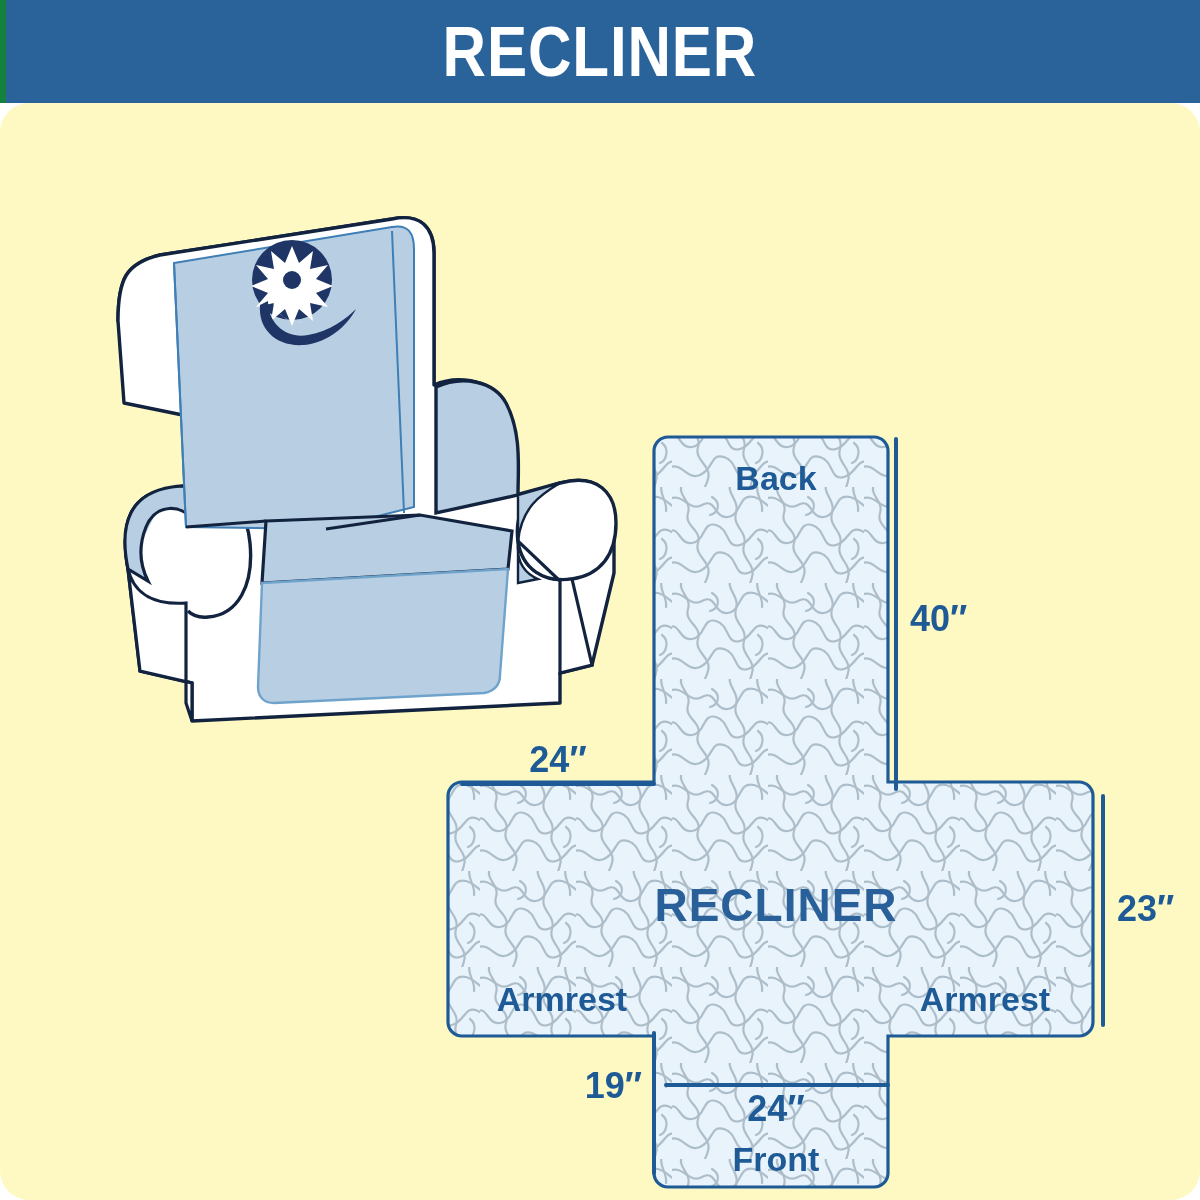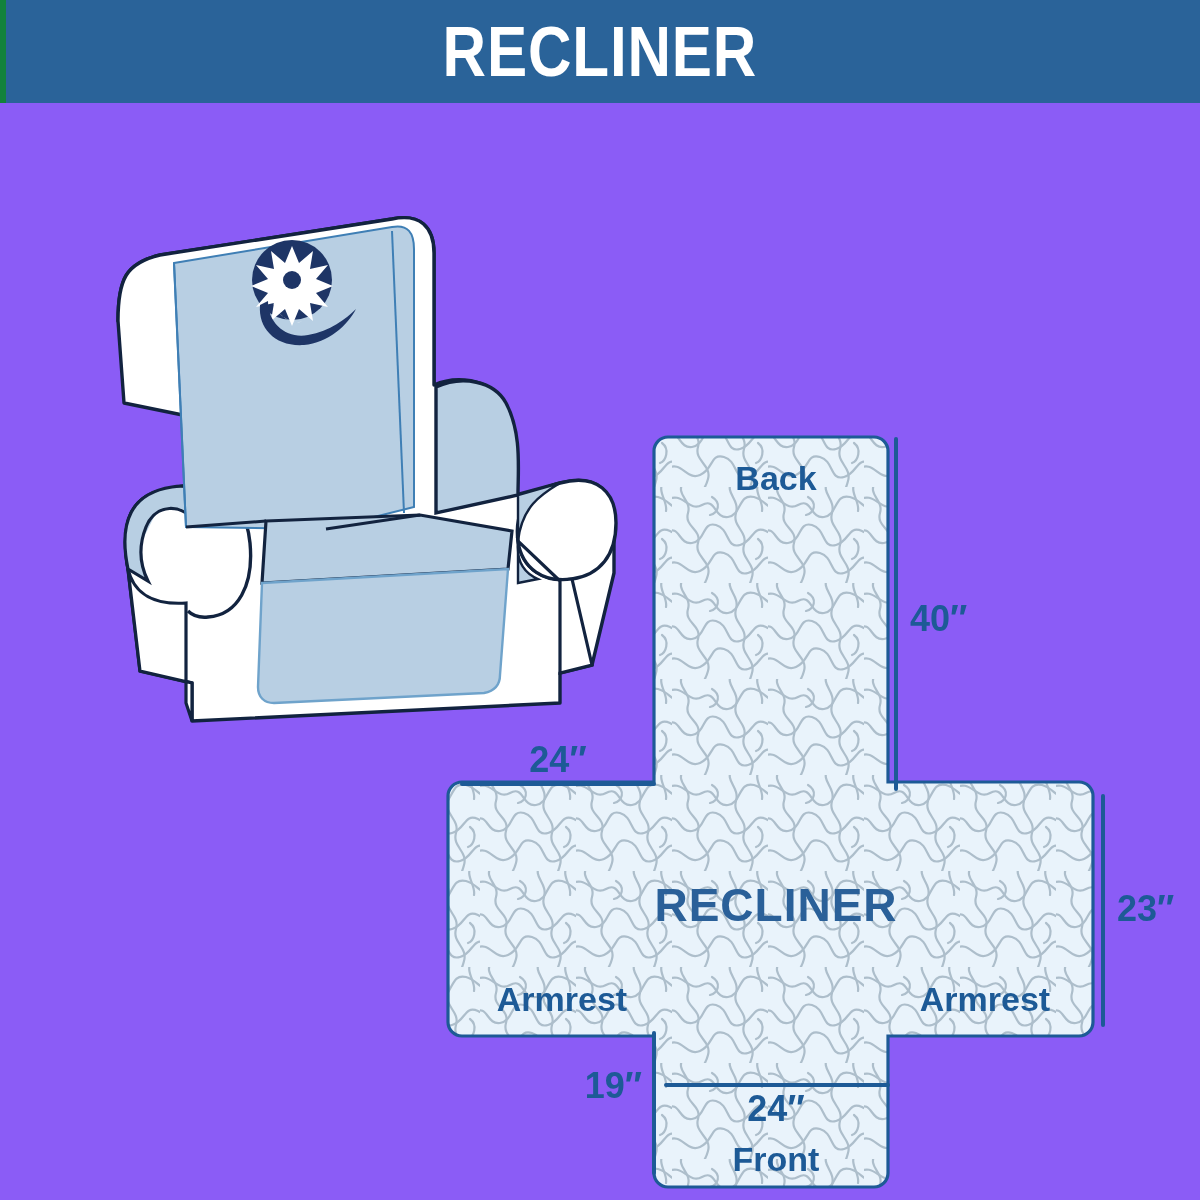--- a/index.html
+++ b/index.html
@@ -30,21 +30,22 @@
     letter-spacing:1px;
     transform:scaleX(0.86);
     transform-origin:center;
     line-height:1;
     user-select:none;
   }
 
   
   .canvas{
     position:absolute;left:0;top:103px;width:1200px;height:1097px;
-    background:#8b5cf6;
+    background:#fef9c3;
+    border-radius:29px;
   }
   svg.art{position:absolute;left:0;top:0;}
 
   
   .dimlabel{
     font-family:"Liberation Sans Narrow","Liberation Sans",sans-serif;
     font-weight:bold;
     fill:#1d5a96;
     font-size:36px;
   }

